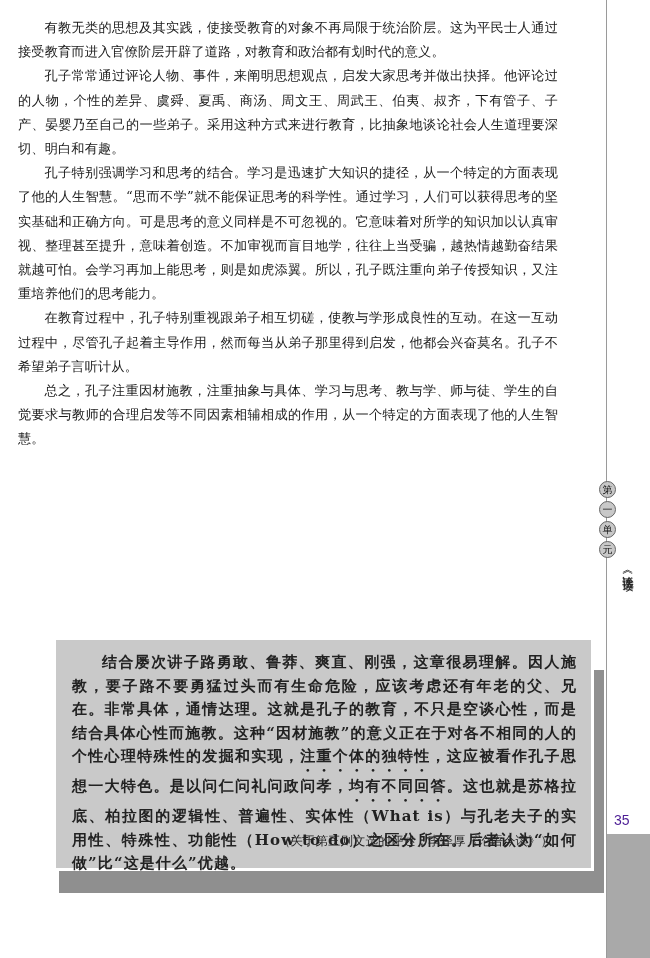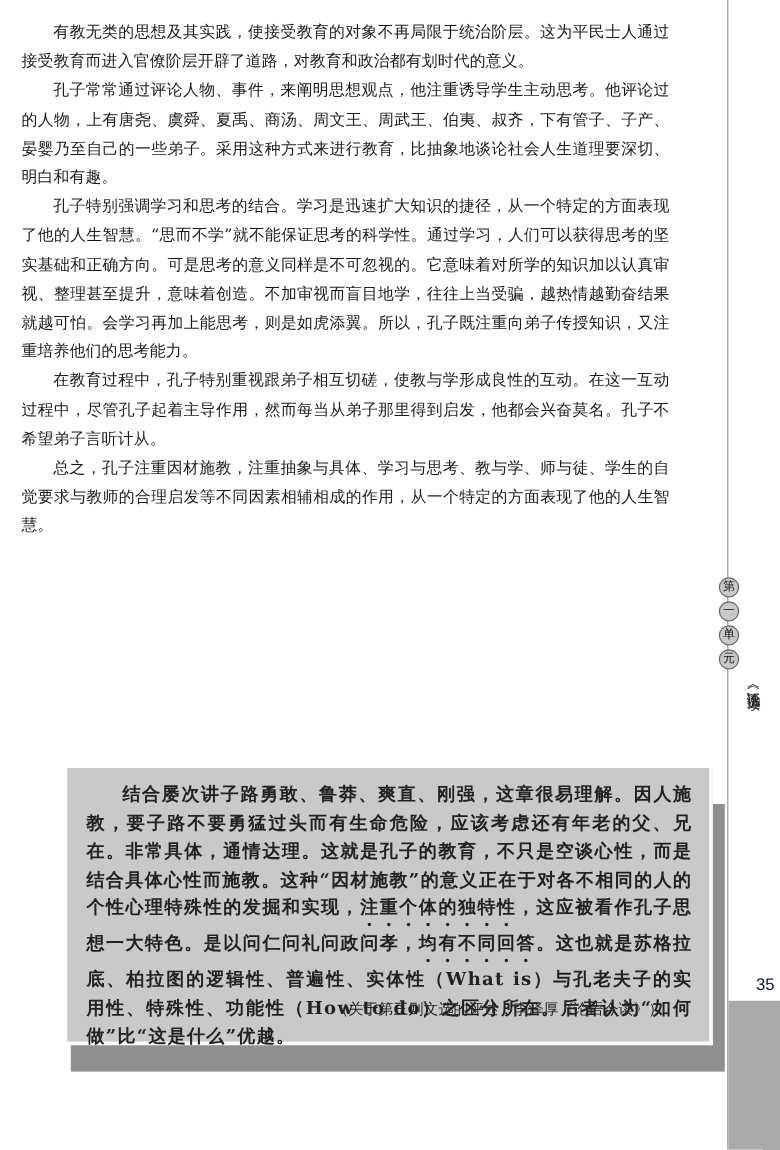--- a/index.html
+++ b/index.html
@@ -23,21 +23,21 @@
     width:15px; height:15px; border-radius:50%; background:#c8c8c8; border:1px solid #666;
     font-size:10px; line-height:15px; text-align:center; margin-bottom:3px; color:#111;
   }
   .section-title {
     position:absolute; left:620px; top:566px; width:14px;
     font-size:11.5px; line-height:13px; text-align:center; writing-mode:vertical-rl;
     letter-spacing:1px; color:#222;
   }
   .page-number {
     position:absolute; left:614px; top:812px;
-    font-family:"Liberation Sans",sans-serif; font-size:14px; color:#0f172a;margin-left:16px;
+    font-family:"Liberation Sans",sans-serif; font-size:14px; color:#4c1d95;
   }
   .page-tab {
     position:absolute; left:607px; top:834px; width:43px; height:124px; background:#a9a9a9;
   }
   .quote-shadow {
     position:absolute; left:59px; top:670px; width:545px; height:223px; background:#8f8f8f;
   }
   .quote-box {
     position:absolute; left:56px; top:640px; width:535px; height:228px;
     background:#c9c9c9; border-right:3px solid #fff; border-bottom:3px solid #fff;
@@ -51,21 +51,21 @@
   .dotted { text-emphasis: dot; -webkit-text-emphasis: dot; text-emphasis-position: under; -webkit-text-emphasis-position: under; }
   .quote-source {
     position:absolute; right:38px; top:193px; font-size:12.5px; font-weight:normal; color:#222;
   }
 </style>
 </head>
 <body>
 
 <div class="main-text">
   <p class="indent">有教无类的思想及其实践，使接受教育的对象不再局限于统治阶层。这为平民士人通过接受教育而进入官僚阶层开辟了道路，对教育和政治都有划时代的意义。</p>
-  <p class="indent">孔子常常通过评论人物、事件，来阐明思想观点，他注重诱导学生主动思考。他评论过的人物，上有唐尧、虞舜、夏禹、商汤、周文王、周武王、伯夷、叔齐，下有管子、子产、晏婴乃至自己的一些弟子。采用这种方式来进行教育，比抽象地谈论社会人生道理要深切、明白和有趣。</p>
+  <p class="indent">孔子常常通过评论人物、事件，来阐明思想观点，启发大家思考并做出抉择。他评论过的人物，个性的差异、虞舜、夏禹、商汤、周文王、周武王、伯夷、叔齐，下有管子、子产、晏婴乃至自己的一些弟子。采用这种方式来进行教育，比抽象地谈论社会人生道理要深切、明白和有趣。</p>
   <p class="indent">孔子特别强调学习和思考的结合。学习是迅速扩大知识的捷径，从一个特定的方面表现了他的人生智慧。“思而不学”就不能保证思考的科学性。通过学习，人们可以获得思考的坚实基础和正确方向。可是思考的意义同样是不可忽视的。它意味着对所学的知识加以认真审视、整理甚至提升，意味着创造。不加审视而盲目地学，往往上当受骗，越热情越勤奋结果就越可怕。会学习再加上能思考，则是如虎添翼。所以，孔子既注重向弟子传授知识，又注重培养他们的思考能力。</p>
   <p class="indent">在教育过程中，孔子特别重视跟弟子相互切磋，使教与学形成良性的互动。在这一互动过程中，尽管孔子起着主导作用，然而每当从弟子那里得到启发，他都会兴奋莫名。孔子不希望弟子言听计从。</p>
   <p class="indent">总之，孔子注重因材施教，注重抽象与具体、学习与思考、教与学、师与徒、学生的自觉要求与教师的合理启发等不同因素相辅相成的作用，从一个特定的方面表现了他的人生智慧。</p>
 </div>
 
 <div class="side-rule"></div>
 
 <div class="unit-badges">
   <div class="unit-badge">第</div>
   <div class="unit-badge">一</div>

